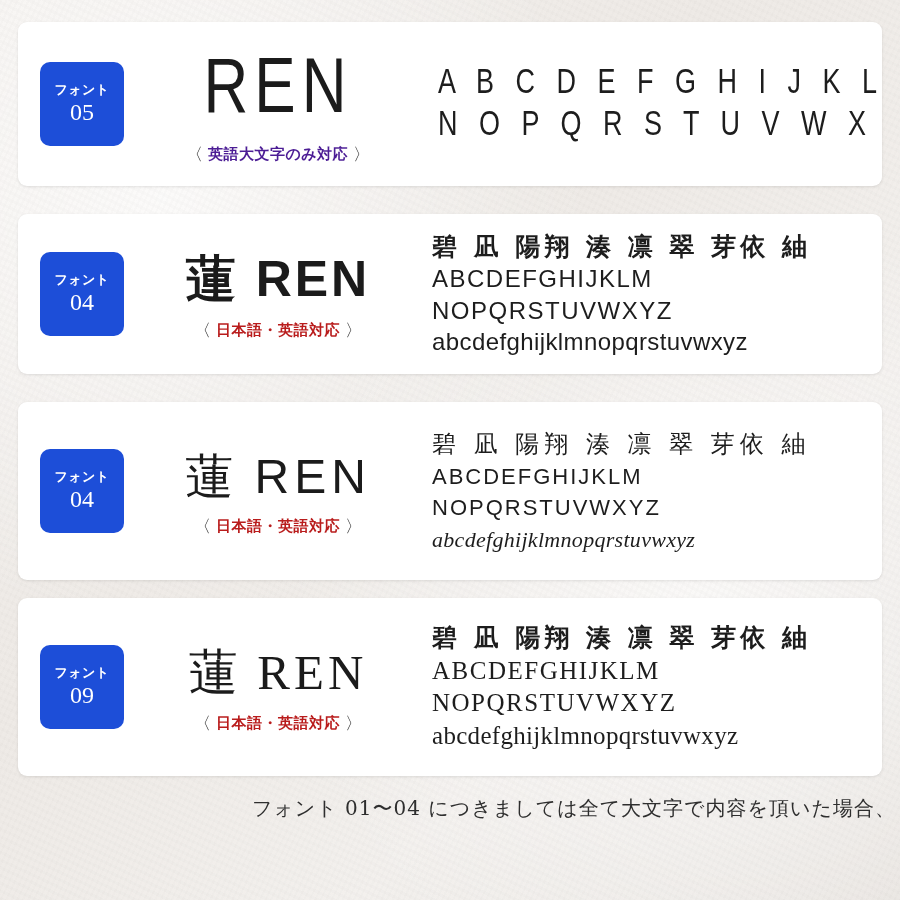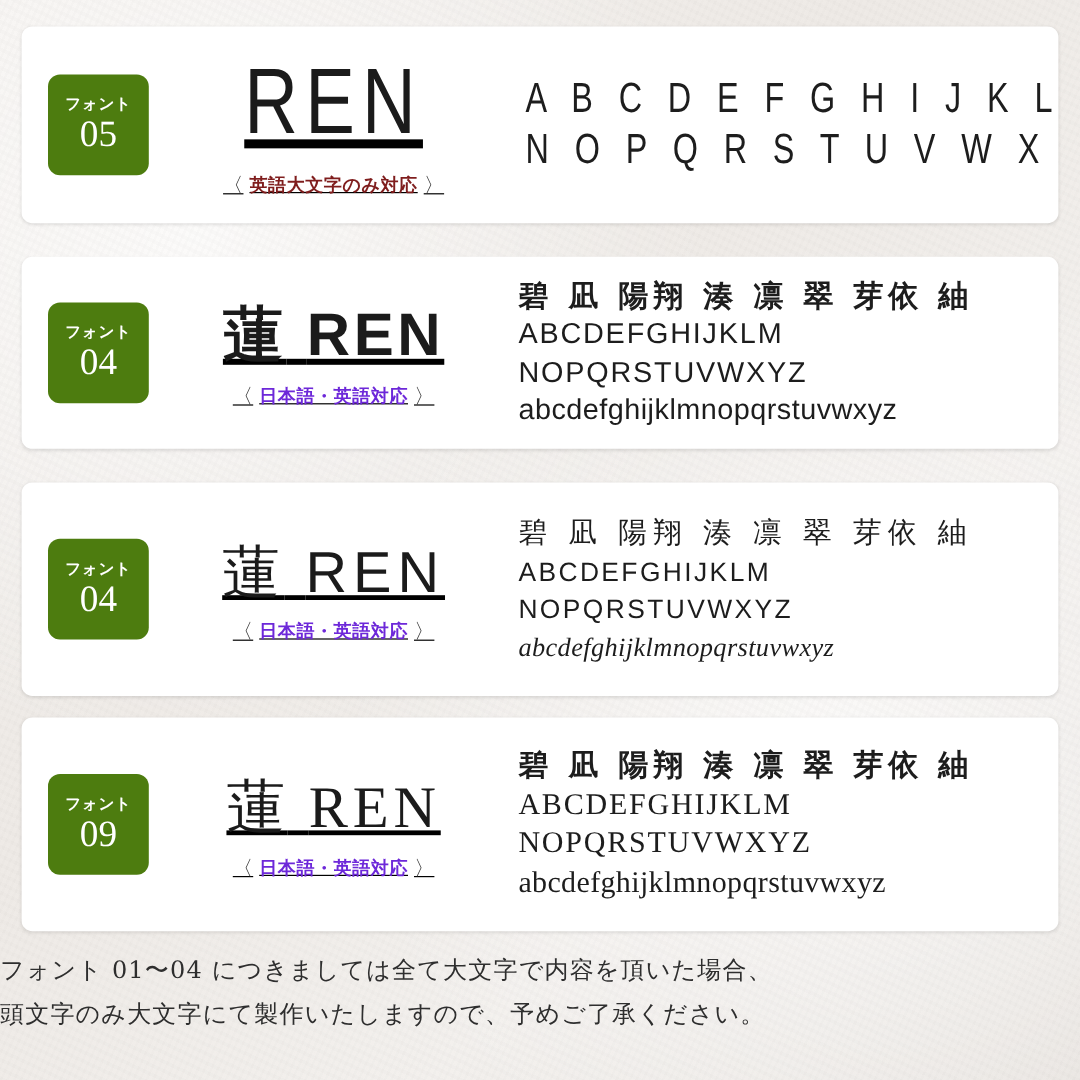--- a/index.html
+++ b/index.html
@@ -46,53 +46,52 @@
     box-shadow: 0 1px 3px rgba(0,0,0,0.10);
     display: flex;
     align-items: stretch;
     overflow: hidden;
   }
 
   .badge {
     flex: 0 0 auto;
     width: 84px;
     border-radius: 10px;
-    background: #4d7c0f;
+    background: #1d4ed8;
     color: #ffffff;
     display: flex;
     flex-direction: column;
     align-items: center;
     justify-content: center;
     margin: 22px 0 22px 22px;
     align-self: center;
     height: 84px;
   }
   .badge .kana {
     font-size: 13px;
     letter-spacing: 0.5px;
     line-height: 1.1;
     font-weight: 600;
   }
   .badge .num {
-    font-size: 31px;
+    font-size: 24px;
     line-height: 1.05;
     font-family: "Liberation Serif", serif;
     font-weight: 400;
     margin-top: 2px;
   }
 
   .left-col {
     flex: 0 0 auto;
     width: 300px;
     display: flex;
     flex-direction: column;
     align-items: center;
     justify-content: center;
     padding: 3px 4px;
-    text-decoration: underline;
   }
   .sample-name {
     color: #1b1b1b;
     white-space: nowrap;
   }
   .support-line {
     display: flex;
     align-items: center;
     justify-content: center;
     gap: 5px;
@@ -102,22 +101,22 @@
   .bracket {
     color: #3a3a3a;
     font-size: 17px;
     font-family: "Liberation Serif", serif;
   }
   .support-text {
     font-size: 15px;
     font-weight: bold;
     letter-spacing: 0.5px;
   }
-  .support-text.dark { color: #7f1d1d; }
-  .support-text.orange { color: #6d28d9; }
+  .support-text.dark { color: #4c1d95; }
+  .support-text.orange { color: #b91c1c; }
 
   .right-col {
     flex: 1 1 auto;
     display: flex;
     flex-direction: column;
     justify-content: center;
     padding-right: 24px;
   }
   .glyph-row {
     color: #1d1d1d;
@@ -241,23 +240,23 @@
     font-family: "Liberation Serif", serif;
     font-size: 25px;
     letter-spacing: 0.3px;
     color: #1d1d1d;
   }
   #card-08 .right-col > div { line-height: 1.3; }
 
   .footnote {
     position: absolute;
     left: 0;
-    right: 16px;
+    right: 4px;
     top: 790px;
-    text-align: left;
+    text-align: right;
     font-family: "DejaVu Serif", serif;
     color: #2e2e2e;
     font-size: 20px;
     line-height: 1.85;
     letter-spacing: 1px;
   }
   .footnote div { white-space: nowrap; }
 </style>
 </head>
 <body>
@@ -352,16 +351,15 @@
     <div class="right-col">
       <div class="jp-row">碧 凪 陽翔 湊 凛 翠 芽依 紬</div>
       <div class="en-upper">ABCDEFGHIJKLM</div>
       <div class="en-upper2">NOPQRSTUVWXYZ</div>
       <div class="en-lower">abcdefghijklmnopqrstuvwxyz</div>
     </div>
   </div>
 
   <div class="footnote">
     <div>フォント 01〜04 につきましては全て大文字で内容を頂いた場合、</div>
-    <div>頭文字のみ大文字にて製作いたしますので、予めご了承ください。</div>
   </div>
 
 </div>
 
 </body></html>

